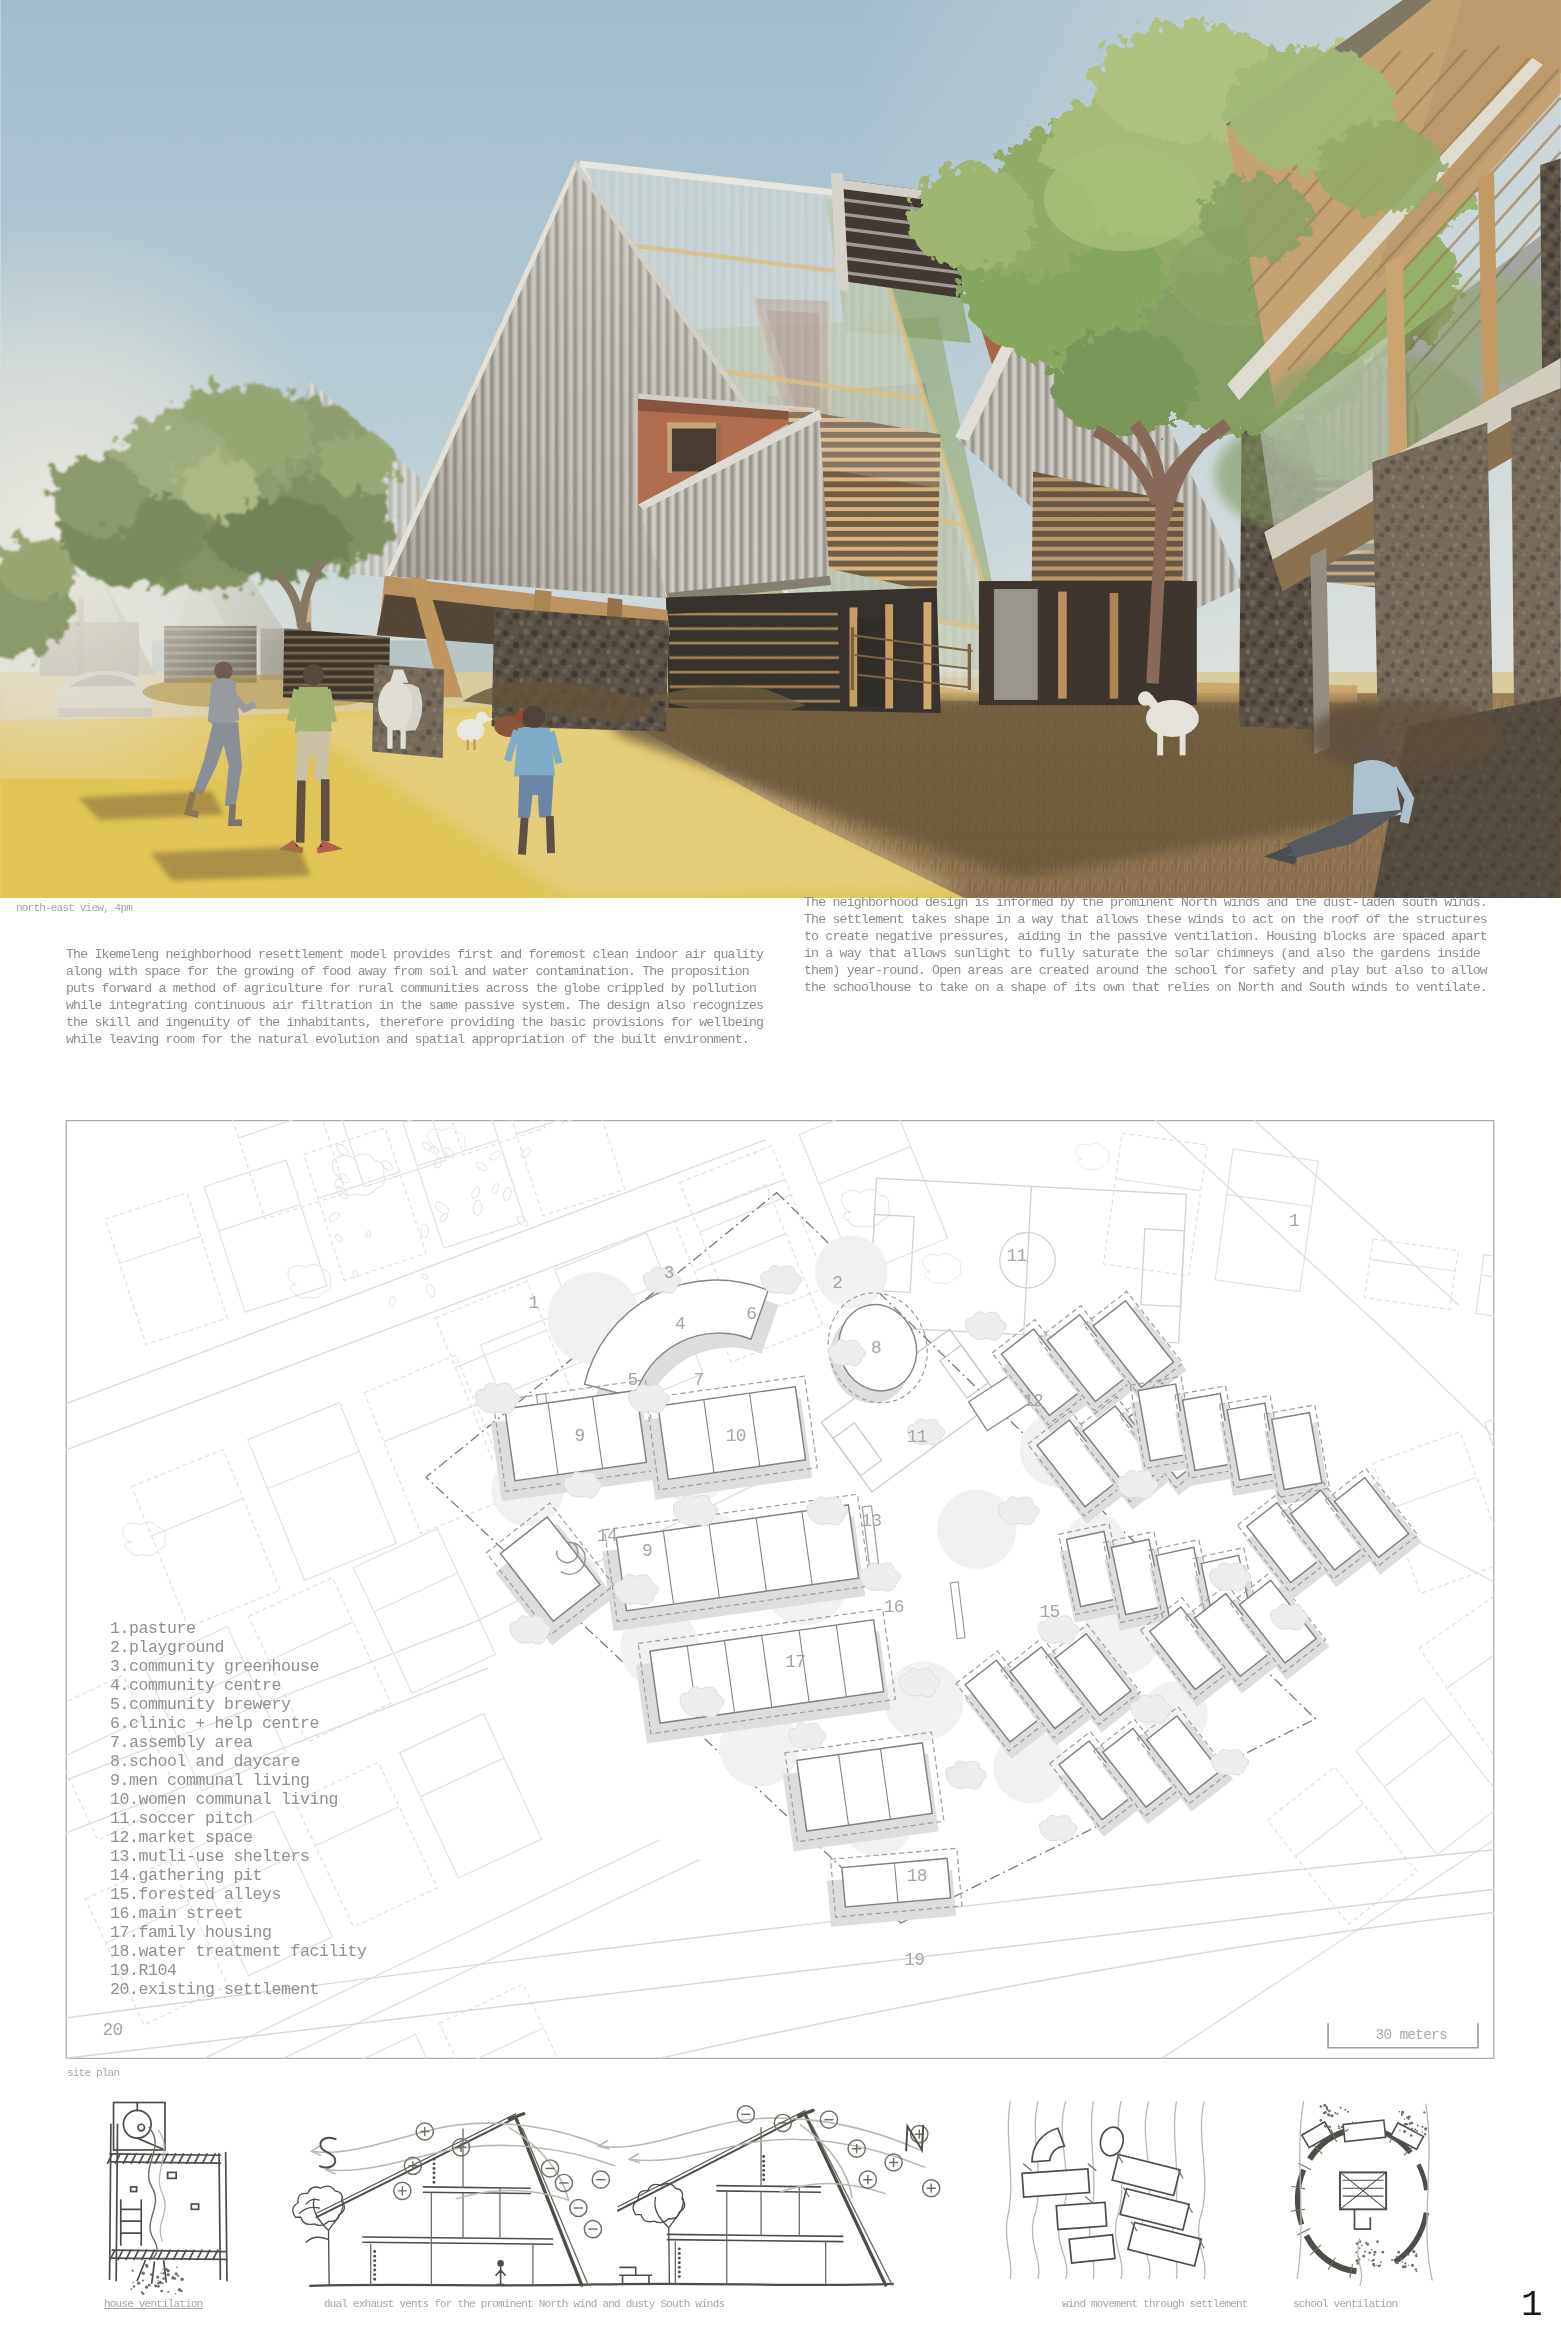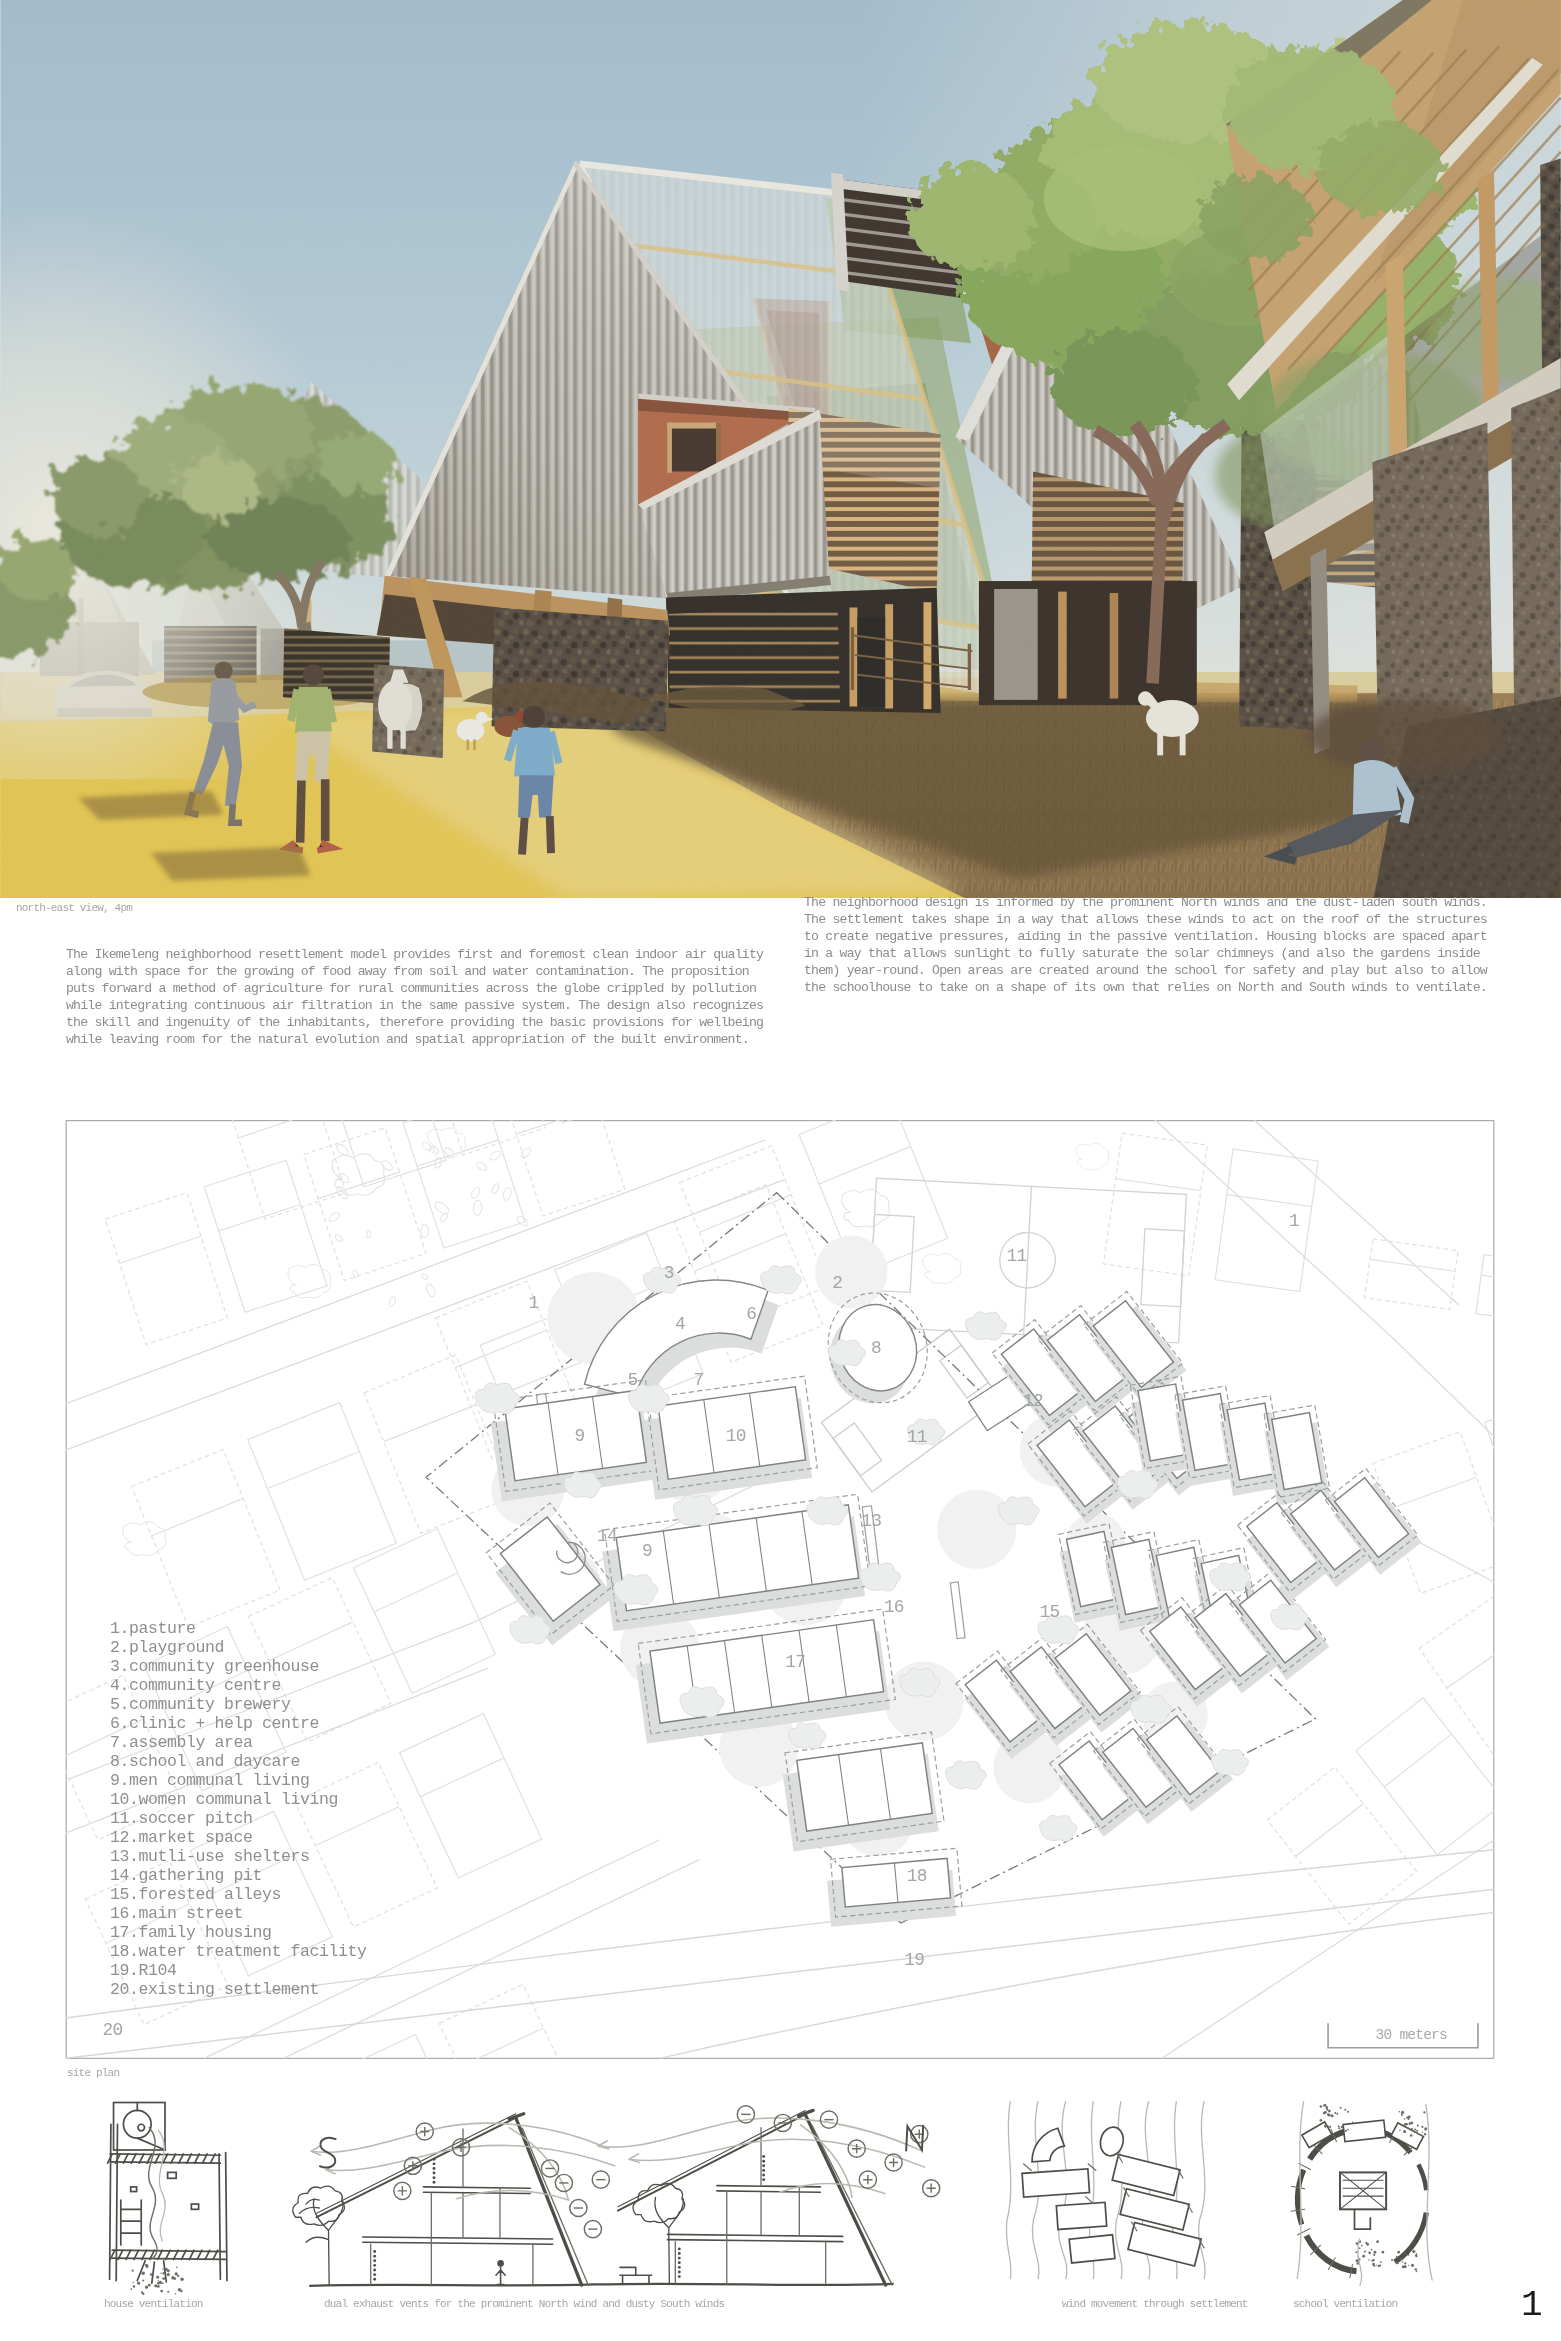--- a/index.html
+++ b/index.html
@@ -1253,19 +1253,19 @@
 <circle cx="2125" cy="264" r="1.2"></circle>
 </g>
 <g stroke="#b9b9b2" stroke-width="2" fill="none">
 <path d="M1975,20 C1960,100 1980,200 1965,290"></path>
 <path d="M2160,24 C2175,110 2150,210 2170,292"></path>
 <path d="M2060,228 C2050,258 2070,280 2060,300"></path>
 </g>
 </svg>
 </div>
 
-<div class="abs cap" style="left:104px;top:2298px;">house ventilation</div>
+<div class="abs cap" style="left:104px;top:2298px;text-decoration:underline;">house ventilation</div>
 <div class="abs cap" style="left:324px;top:2298px;">dual exhaust vents for the prominent North wind and dusty South winds</div>
 <div class="abs cap" style="left:1062px;top:2298px;">wind movement through settlement</div>
 <div class="abs cap" style="left:1293px;top:2298px;">school ventilation</div>
 
 <div class="abs" style="left:1521px;top:2285px;color:#1a1a1a;font-size:36px;">1</div>
 
 
 </body></html>

